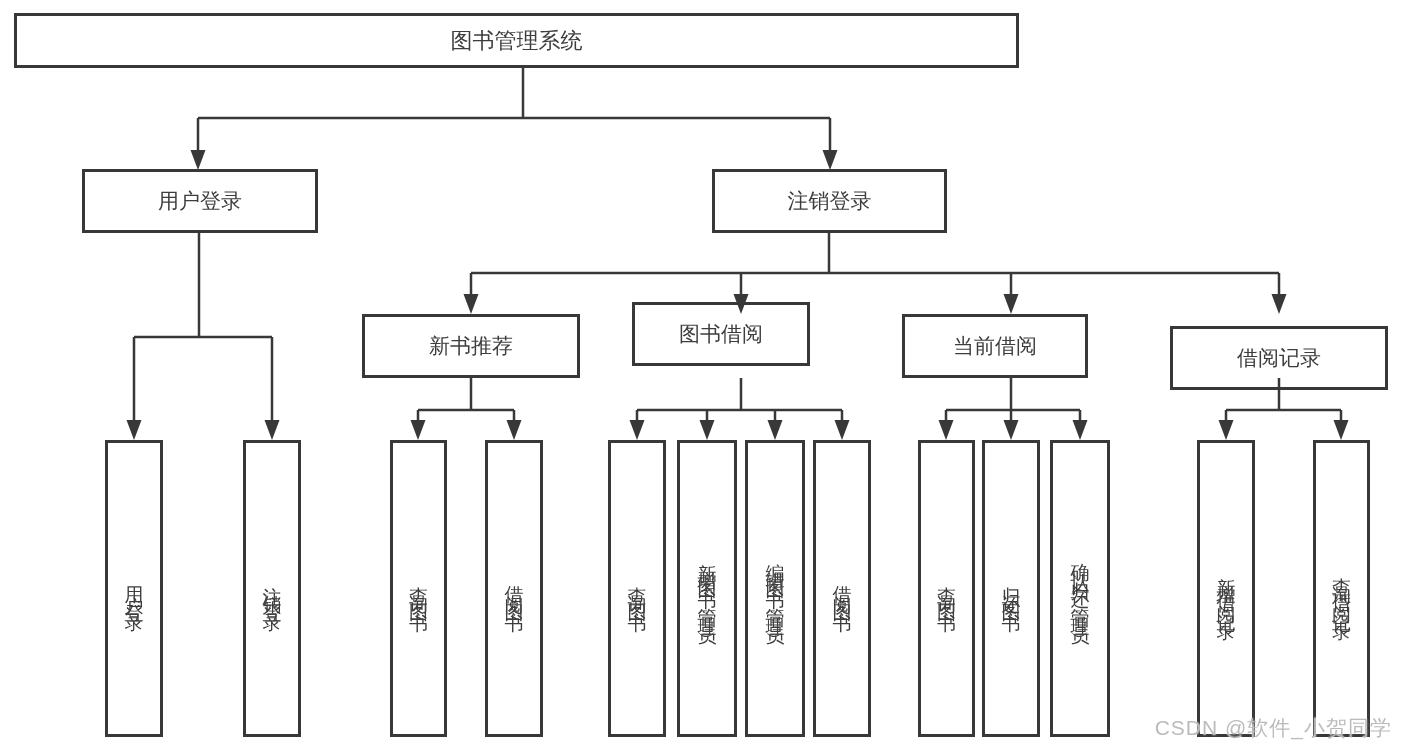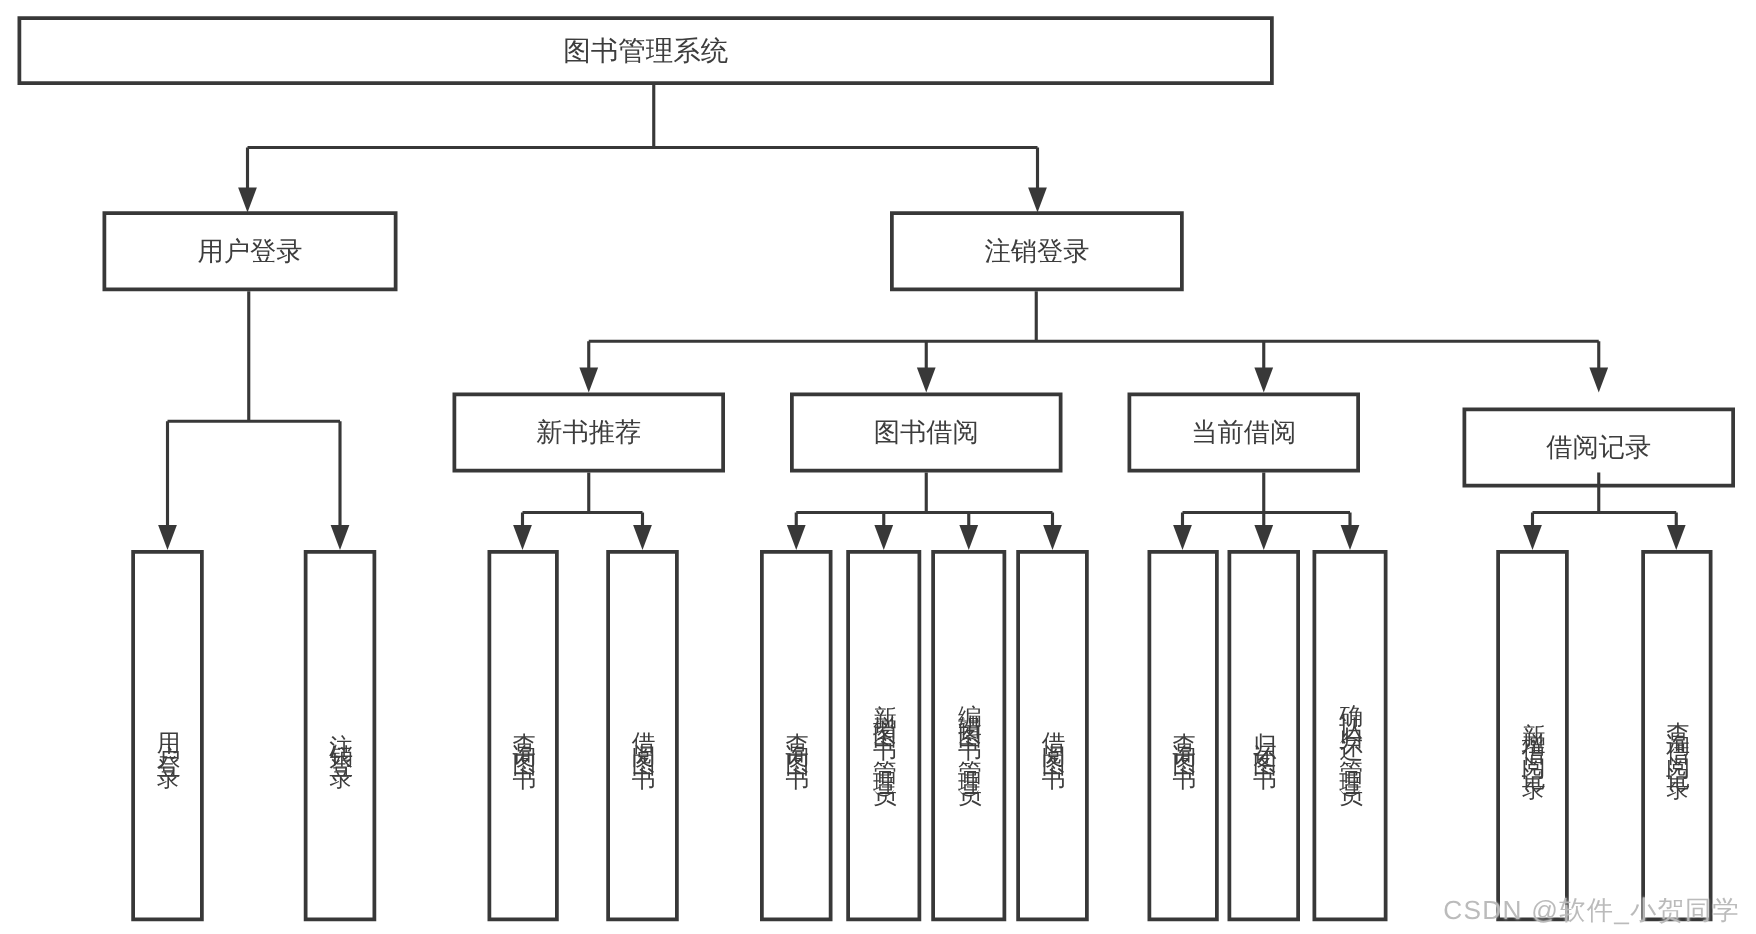--- a/index.html
+++ b/index.html
@@ -71,21 +71,21 @@
   <div class="node lvl2" style="left:82px; top:169px; width:236px; height:64px">
     <span>用户登录</span>
   </div>
   <div class="node lvl2" style="left:712px; top:169px; width:235px; height:64px">
     <span>注销登录</span>
   </div>
 
   <div class="node lvl3" style="left:362px; top:314px; width:218px; height:64px">
     <span>新书推荐</span>
   </div>
-  <div class="node lvl3" style="left:632px; top:314px; width:218px; height:64px">
+  <div class="node lvl3" style="left:632px; top:302px; width:178px; height:64px">
     <span>图书借阅</span>
   </div>
   <div class="node lvl3" style="left:902px; top:314px; width:186px; height:64px">
     <span>当前借阅</span>
   </div>
   <div class="node lvl3" style="left:1170px; top:326px; width:218px; height:64px">
     <span>借阅记录</span>
   </div>
 
   <div class="vnode" style="left:105px; width:58px">

